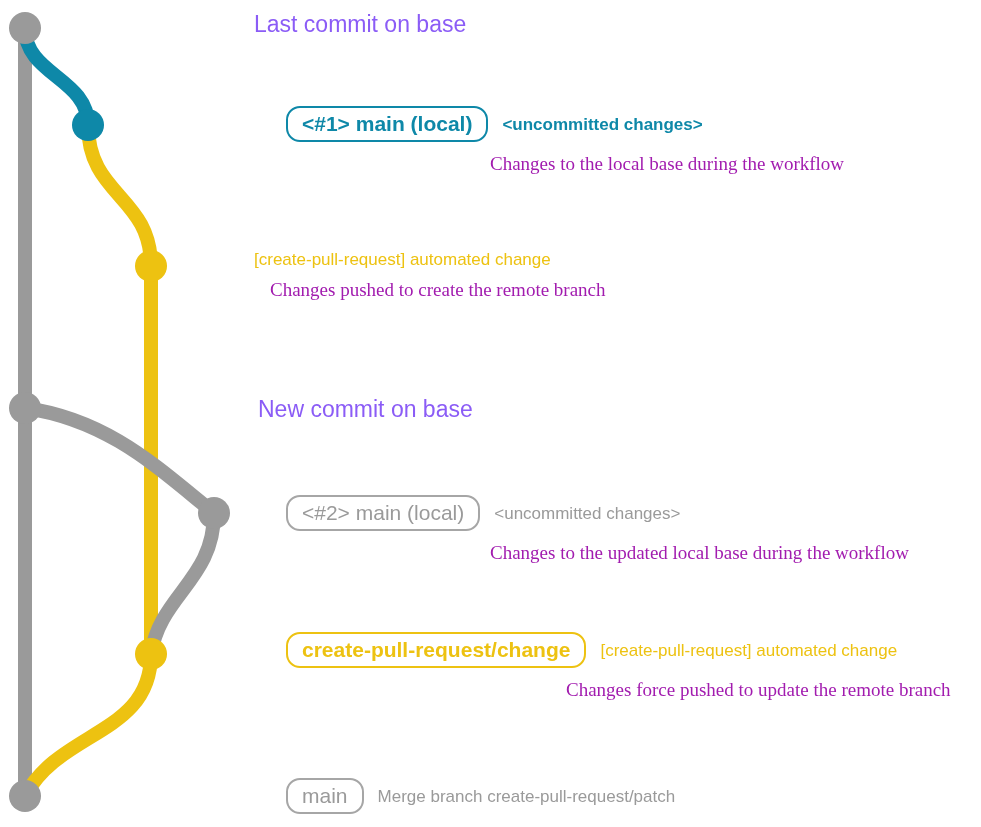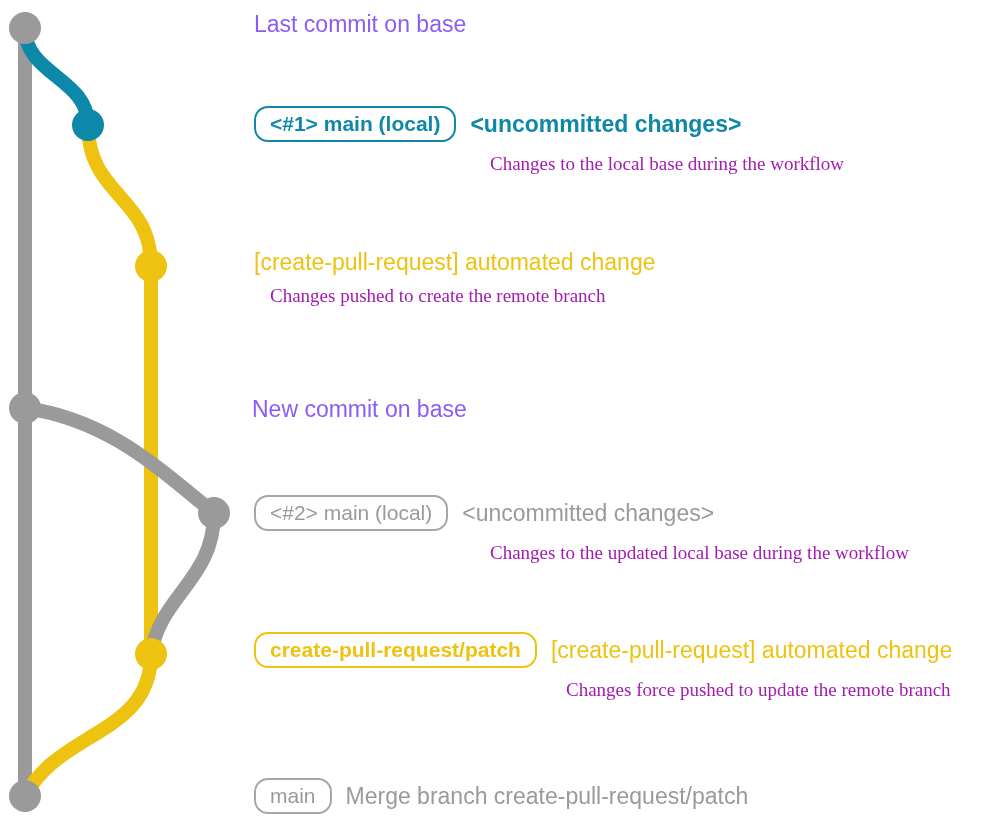--- a/index.html
+++ b/index.html
@@ -47,38 +47,39 @@
   .ref-pill {
     display: inline-block;
     border: 2px solid #9a9a9a;
     border-radius: 14px;
     padding: 5px 14px 6px 14px;
     font-size: 21px;
     line-height: 1;
     color: #9a9a9a;
     background: #ffffff;
     font-family: "Liberation Sans", sans-serif;
+    margin-left: 32px;
   }
   .ref-pill.blue {
     border-color: #0e88a8;
     color: #0e88a8;
     font-weight: bold;
   }
   .ref-pill.yellow {
     border-color: #edc211;
     color: #edc211;
     font-weight: bold;
   }
   .ref-pill.gray {
     border-color: #a6a6a6;
     color: #9a9a9a;
   }
   
   .headline {
-    font-size: 23px;
+    font-size: 17px;
     line-height: 1;
     font-family: "Liberation Sans", sans-serif;
     white-space: nowrap;
   }
   .headline.blue   { color: #0e88a8; font-weight: bold; }
   .headline.yellow { color: #edc211; font-weight: normal; }
   .headline.gray   { color: #9a9a9a; }
   .headline.big-gray { color: #8b5cf6; font-size: 23px; }
 
   
@@ -88,21 +89,21 @@
     line-height: 1;
     color: #a21caf;
     white-space: nowrap;
     margin-top: 12px;
   }
 
   
   #ann-last-commit      { left: 254px; top: 13px;  }
   #ann-commit-1         { left: 254px; top: 106px; }
   #ann-commit-2         { left: 254px; top: 251px; }
-  #ann-new-commit       { left: 252px; top: 398px; }
+  #ann-new-commit       { left: 258px; top: 398px; }
   #ann-commit-3         { left: 254px; top: 495px; justify-content: center; }
   #ann-commit-4         { left: 254px; top: 632px; }
   #ann-merge            { left: 254px; top: 778px; }
 
   .pill-gap { width: 14px; flex: 0 0 14px; }
   .indent-2 { padding-left: 236px; }
   .indent-3 { padding-left: 16px; }
   .indent-4 { padding-left: 312px; }
 </style>
 </head>
@@ -179,21 +180,21 @@
         <span class="pill-gap"></span>
         <span class="headline gray">&lt;uncommitted changes&gt;</span>
       </div>
       <div class="subtext indent-2">Changes to the updated local base during the workflow</div>
     </div>
   </div>
 
   <div class="annotation" id="ann-commit-4">
     <div class="ann-block">
       <div class="ann-row">
-        <span class="ref-pill yellow">create-pull-request/patch</span>
+        <span class="ref-pill yellow">create-pull-request/change</span>
         <span class="pill-gap"></span>
         <span class="headline yellow">[create-pull-request] automated change</span>
       </div>
       <div class="subtext indent-4">Changes force pushed to update the remote branch</div>
     </div>
   </div>
 
   <div class="annotation" id="ann-merge">
     <div class="ann-block">
       <div class="ann-row">

